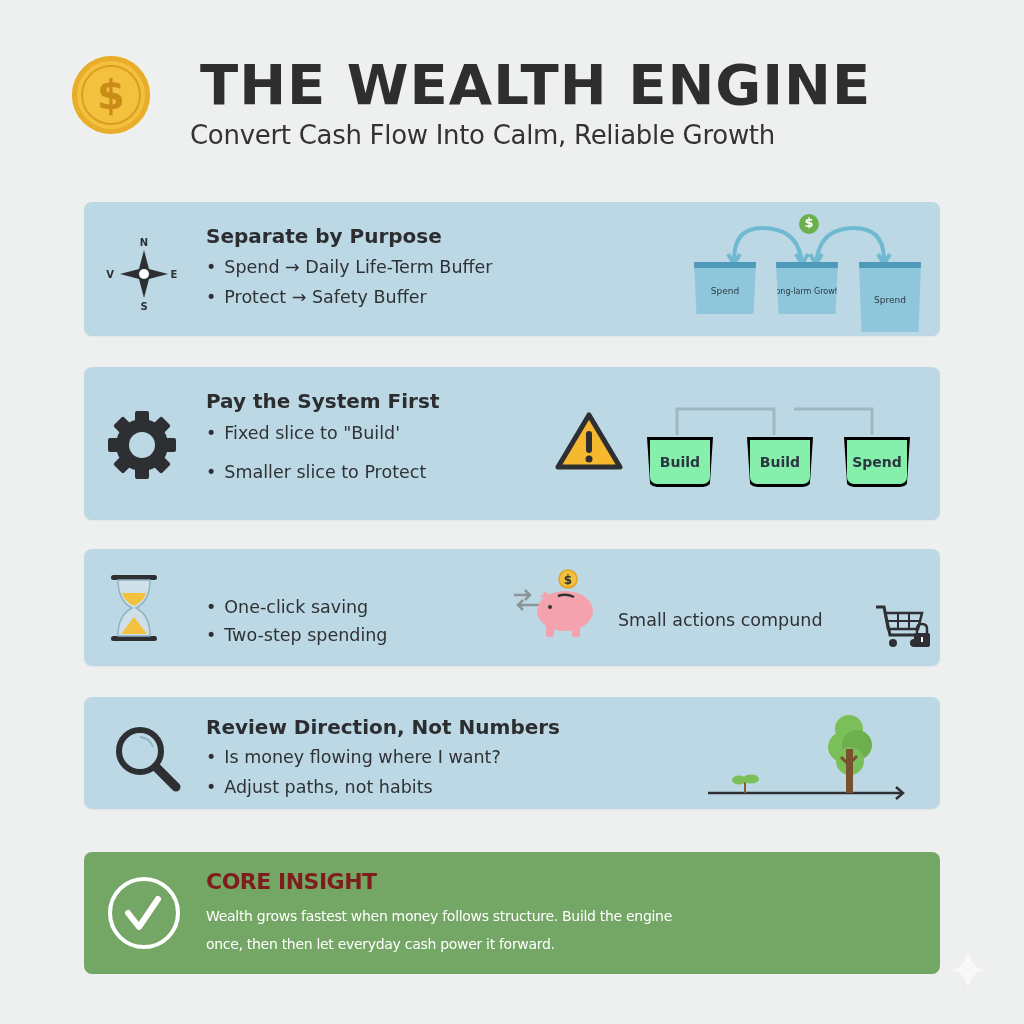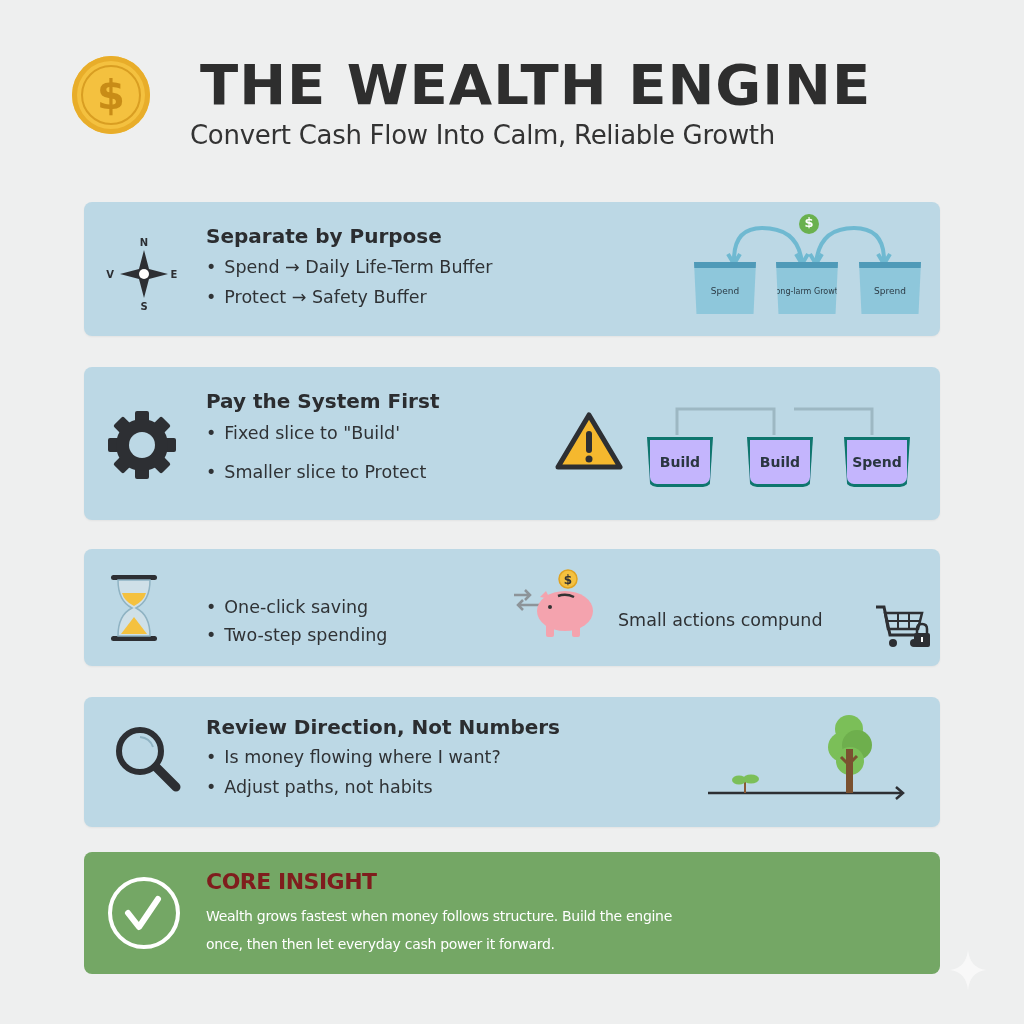--- a/index.html
+++ b/index.html
@@ -48,21 +48,21 @@
   }
   .card .bullet {
     position: absolute; left: 122px;
     font-family: "DejaVu Sans", sans-serif;
     font-size: 17.5px; color: #2f3235; white-space: nowrap;
   }
   .card .bullet::before { content: "\2022"; margin-right: 8px; }
   .c1 { top: 202px; height: 134px; }
   .c2 { top: 367px; height: 153px; }
   .c3 { top: 549px; height: 117px; }
-  .c4 { top: 697px; height: 130px; }
+  .c4 { top: 697px; height: 112px; }
   .core {
     position: absolute; left: 84px; top: 852px; width: 856px; height: 122px;
     background: #74a765; border-radius: 8px;
   }
   .core .check-circle {
     position: absolute; left: 24px; top: 25px; width: 72px; height: 72px;
     border: 4px solid #fff; border-radius: 50%;
   }
   .core .heading {
     position: absolute; left: 122px; top: 17px;
@@ -78,21 +78,21 @@
   .jar {
     position: absolute;
     background: #8ec7db;
     border-top: 6px solid #4f9ab8;
     display: flex; align-items: center; justify-content: center;
     font-family: "DejaVu Sans", sans-serif; color: #2b3a44;
     clip-path: polygon(0 0, 100% 0, 96% 100%, 4% 100%);
   }
   .jar2 {
     position: absolute; display: flex; align-items: center; justify-content: center;
-    background: #c4b5fd; border: 3px solid #0f766e; border-radius: 0 0 10px 10px;
+    background: #86efac; border: 3px solid #000000; border-radius: 0 0 10px 10px;
     font-family: "DejaVu Sans", sans-serif; font-weight: bold; font-size: 14px;
     color: #2a3640;
     clip-path: polygon(0 0, 100% 0, 95% 100%, 5% 100%);
   }
   .side-text {
     position: absolute; font-family: "DejaVu Sans", sans-serif;
     font-size: 17.5px; color: #2f3235; white-space: nowrap;
   }
   .sparkle { position: absolute; left: 948px; top: 948px; }
 </style>
@@ -127,21 +127,21 @@
     <path d="M24 44 L30 54 L36 44" fill="none" stroke="#6fb9d1" stroke-width="4"></path>
     <path d="M92 44 L98 54 L104 44" fill="none" stroke="#6fb9d1" stroke-width="4"></path>
     <path d="M112 54 Q115 18 150 18 Q180 18 180 50" fill="none" stroke="#6fb9d1" stroke-width="4"></path>
     <path d="M106 44 L112 54 L118 44" fill="none" stroke="#6fb9d1" stroke-width="4"></path>
     <path d="M174 44 L180 54 L186 44" fill="none" stroke="#6fb9d1" stroke-width="4"></path>
     <circle cx="105" cy="14" r="10" fill="#6ab14e"></circle>
   </svg>
   <div style="position:absolute; left:715px; top:13px; width:20px; text-align:center; color:#fff; font-weight:bold; font-size:13px; font-family:'DejaVu Sans',sans-serif;">$</div>
   <div class="jar" style="left:610px; top:60px; width:62px; height:52px; font-size:9px;">Spend</div>
   <div class="jar" style="left:692px; top:60px; width:62px; height:52px; font-size:8px; white-space:nowrap;">Long-larm Growth</div>
-  <div class="jar" style="left:775px; top:60px; width:62px; height:52px; font-size:9px;">Sprend</div>
+  <div class="jar" style="left:775px; top:60px; width:62px; height:70px; font-size:9px;">Sprend</div>
 </div>
 
 <div class="card c2">
   <div class="icon" style="left:22px; top:42px; width:72px; height:72px;">
     <svg width="72" height="72" viewBox="0 0 72 72">
       <g fill="#2d2f33" transform="translate(36,36)">
         <rect x="-7" y="-34" width="14" height="14" rx="2"></rect>
         <rect x="-7" y="-34" width="14" height="14" rx="2" transform="rotate(45)"></rect>
         <rect x="-7" y="-34" width="14" height="14" rx="2" transform="rotate(90)"></rect>
         <rect x="-7" y="-34" width="14" height="14" rx="2" transform="rotate(135)"></rect>

